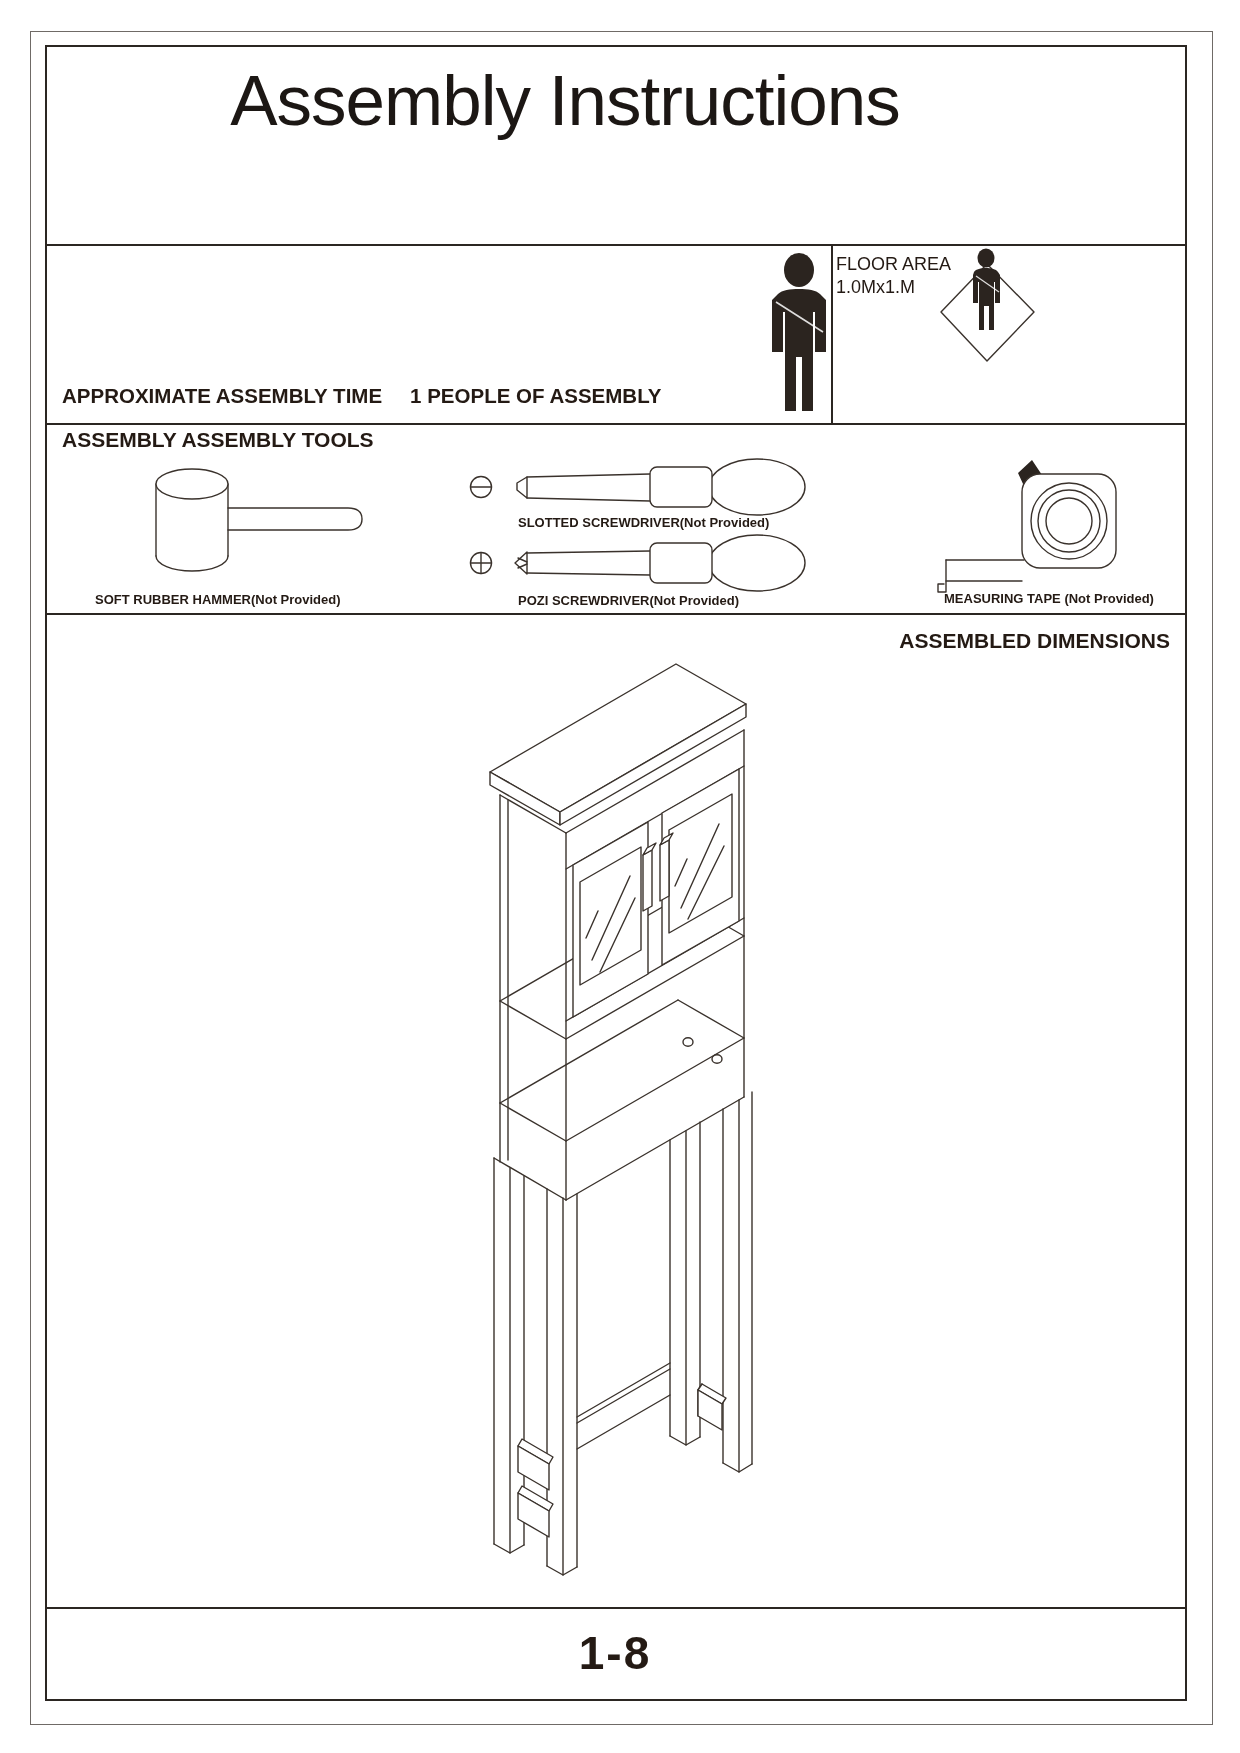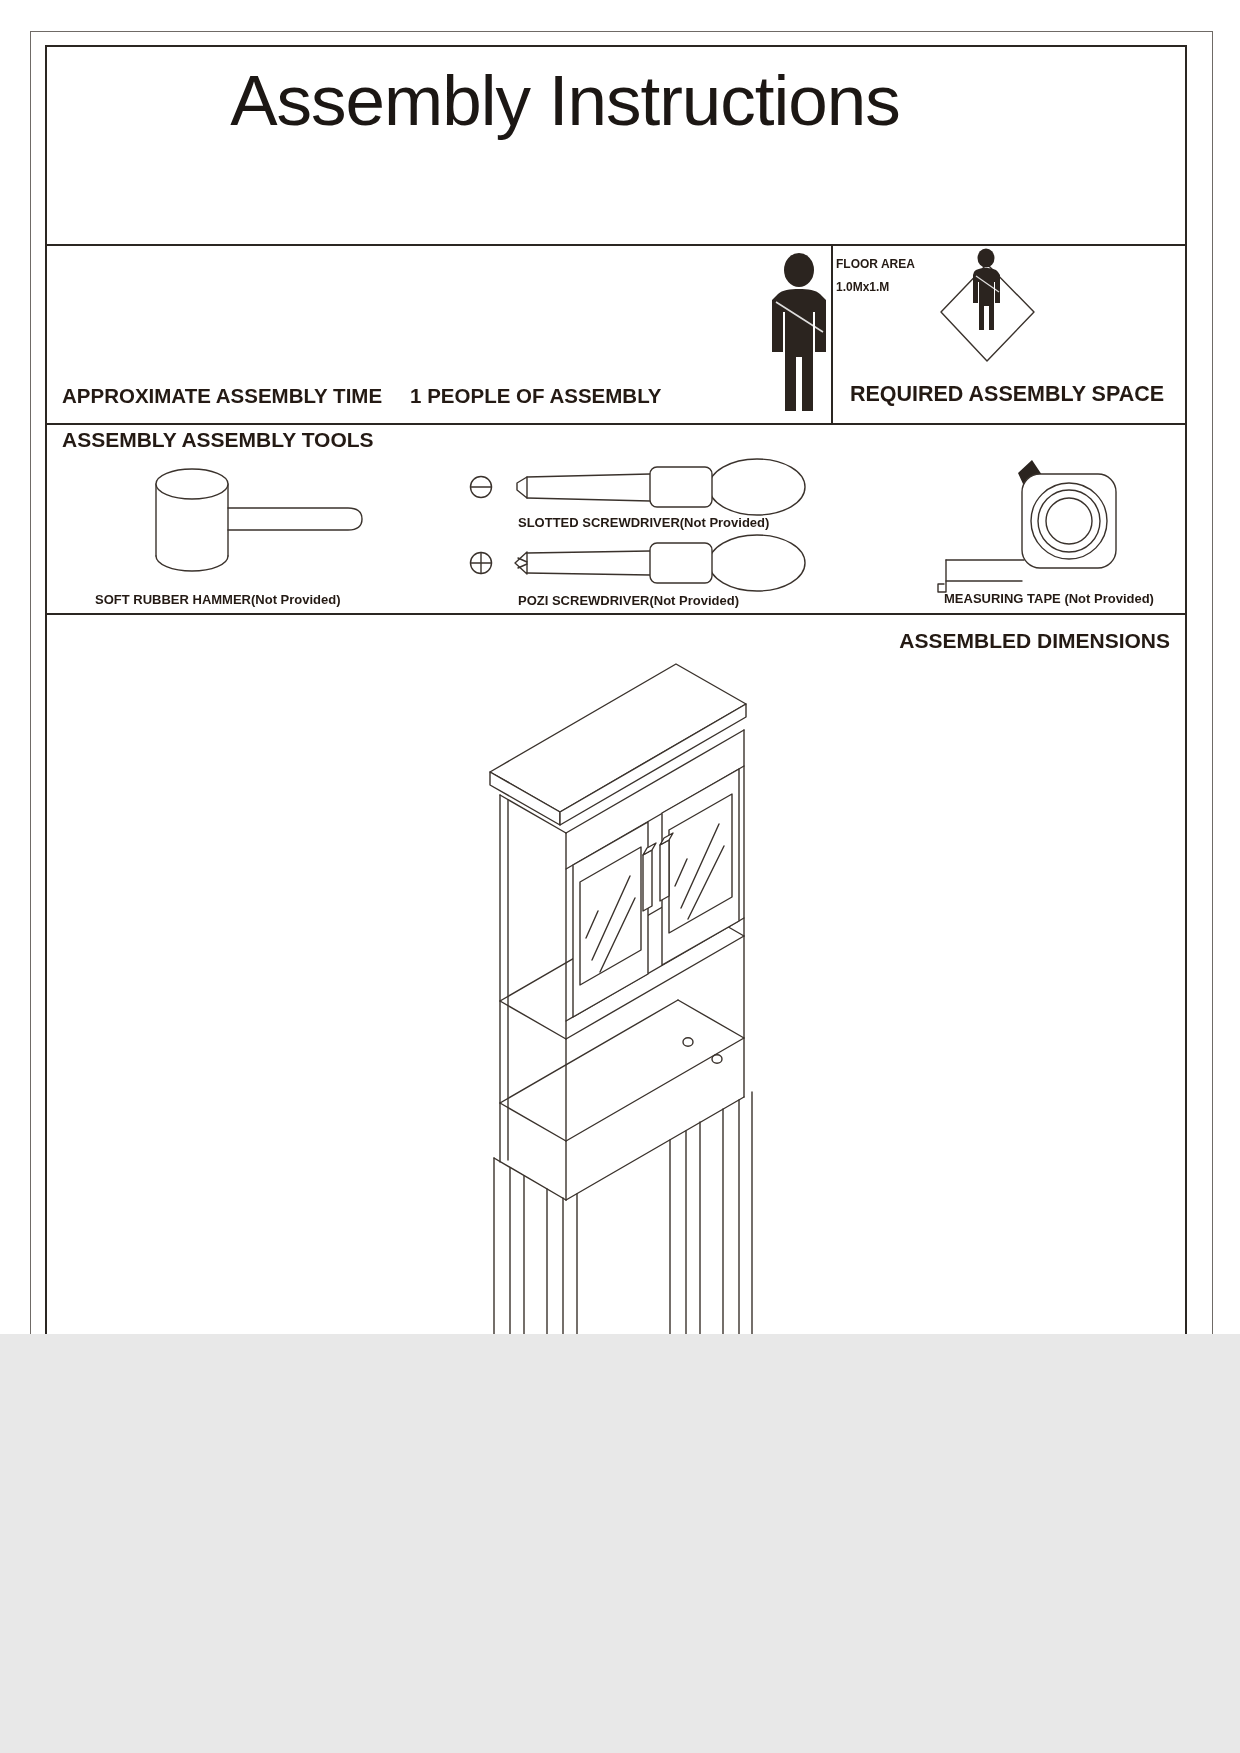--- a/index.html
+++ b/index.html
@@ -1,34 +1,34 @@
 <!DOCTYPE html>
 <html><head>
 <meta charset="utf-8">
 <style>
   html,body{margin:0;padding:0;background:#e8e8e8;}
-  #page{position:relative;width:1240px;height:1334px;background:#ffffff;
+  #page{position:relative;width:1240px;height:1753px;background:#ffffff;
         font-family:"Liberation Sans","DejaVu Sans",sans-serif;color:#241f1b;overflow:hidden;}
   .abs{position:absolute;}
   
   #outer-frame{left:30px;top:31px;width:1181px;height:1692px;border:1.5px solid #6f6a66;}
   #inner-frame{left:45px;top:45px;width:1138px;height:1652px;border:2.5px solid #2b2622;}
   .hline{left:45px;width:1140px;height:0;border-top:2.5px solid #2b2622;}
   #vline-space{left:831px;top:244px;width:0;height:179px;border-left:2.5px solid #2b2622;}
   
   #title-row{left:45px;top:60px;width:1040px;text-align:center;}
   #page-title{font-size:71px;font-weight:400;letter-spacing:-1px;color:#1c1714;}
   #item-row{left:600px;top:158px;width:340px;text-align:left;white-space:nowrap;}
   #item-label{font-size:28px;color:#1c1714;}
   #item-code{font-size:31px;color:#1c1714;letter-spacing:1px;}
   
   #time-value{left:130px;top:286px;font-size:58px;font-weight:bold;color:#241a14;}
   #time-captions{left:62px;top:384px;font-size:20.5px;font-weight:bold;white-space:nowrap;color:#241a14;}
   #time-captions .gap{display:inline-block;width:28px;}
-  #floor-area{left:836px;top:253px;font-size:12px;font-weight:bold;line-height:23px;color:#241a14;}
+  #floor-area{left:836px;top:253px;font-size:18px;font-weight:normal;line-height:23px;color:#241a14;}
   #space-caption{left:831px;top:382px;width:352px;text-align:center;font-size:21.5px;font-weight:bold;color:#241a14;}
   
   #tools-title{left:62px;top:428px;font-size:21px;font-weight:bold;color:#241a14;}
   .tool-label{font-size:13px;font-weight:bold;color:#241a14;white-space:nowrap;}
   #hammer-label{left:95px;top:592px;}
   #slotted-label{left:518px;top:515px;}
   #pozi-label{left:518px;top:593px;}
   #tape-label{left:944px;top:591px;}
   #tape-dial{left:1036px;top:514px;width:66px;text-align:center;font-size:10.5px;font-weight:bold;color:#241a14;}
   
@@ -58,21 +58,20 @@
     <span id="page-title">Assembly Instructions</span>
   </div>
 
   <div id="time-captions" class="abs">
     <span>APPROXIMATE ASSEMBLY TIME</span><span class="gap"></span><span>1 PEOPLE OF ASSEMBLY</span>
   </div>
   <div id="floor-area" class="abs">
     <div>FLOOR AREA</div>
     <div>1.0Mx1.M</div>
   </div>
-  <div id="space-caption" class="abs">REQUIRED ASSEMBLY SPACE</div>
 
   <div id="tools-title" class="abs">ASSEMBLY ASSEMBLY TOOLS</div>
   <div id="hammer-label" class="abs tool-label">SOFT RUBBER HAMMER(Not Provided)</div>
   <div id="slotted-label" class="abs tool-label">SLOTTED SCREWDRIVER(Not Provided)</div>
   <div id="pozi-label" class="abs tool-label">POZI SCREWDRIVER(Not Provided)</div>
   <div id="tape-label" class="abs tool-label">MEASURING TAPE (Not Provided)</div>
   <div id="tape-dial" class="abs">MEASURE</div>
 
   <div id="dim-title" class="abs">ASSEMBLED DIMENSIONS</div>
 

